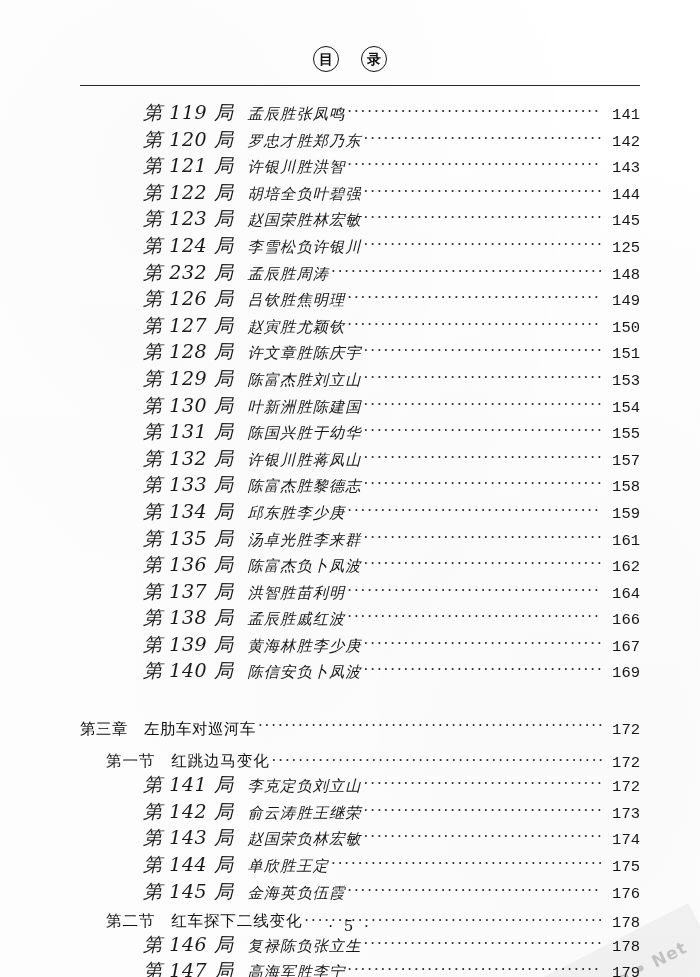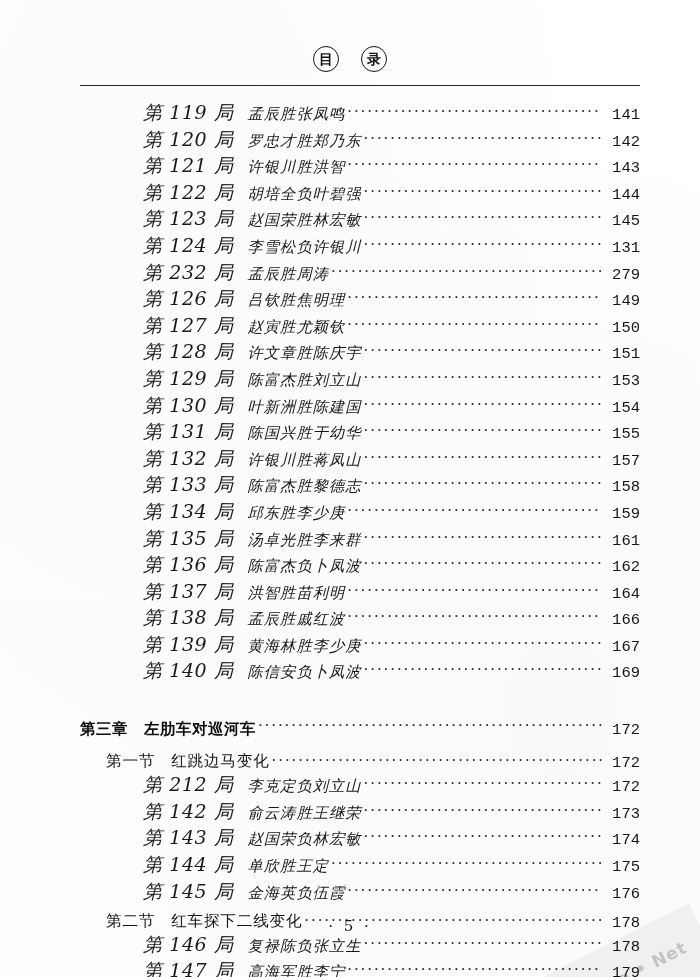--- a/index.html
+++ b/index.html
@@ -126,21 +126,21 @@
     font-size: 15.2px;
     font-style: italic;
     letter-spacing: 1.1px;
     color: #171717;
   }
 
   
   .lvl-chapter .num,
   .lvl-chapter .title {
     font-family: "DejaVu Sans", "Liberation Sans", sans-serif;
-    font-weight: 700;
+    font-weight: 400;
     font-size: 15.4px;
     letter-spacing: 0.6px;
     color: #0d0d0d;
   }
   .lvl-chapter .title { padding-left: 16px; }
   .lvl-chapter .dots { top: -4px; }
 
   
   .lvl-section .num,
   .lvl-section .title {
@@ -229,27 +229,27 @@
       <div class="row lvl-game">
         <span class="num">第 123 局</span>
         <span class="title">赵国荣胜林宏敏</span>
         <span class="dots"></span>
         <span class="page">145</span>
       </div>
       <div class="row lvl-game">
         <span class="num">第 124 局</span>
         <span class="title">李雪松负许银川</span>
         <span class="dots"></span>
-        <span class="page">131</span>
+        <span class="page">125</span>
       </div>
       <div class="row lvl-game">
         <span class="num">第 232 局</span>
         <span class="title">孟辰胜周涛</span>
         <span class="dots"></span>
-        <span class="page">279</span>
+        <span class="page">148</span>
       </div>
       <div class="row lvl-game">
         <span class="num">第 126 局</span>
         <span class="title">吕钦胜焦明理</span>
         <span class="dots"></span>
         <span class="page">149</span>
       </div>
       <div class="row lvl-game">
         <span class="num">第 127 局</span>
         <span class="title">赵寅胜尤颖钦</span>
@@ -340,21 +340,21 @@
         <span class="dots"></span>
         <span class="page">172</span>
       </div>
       <div class="row lvl-section">
         <span class="num">第一节</span>
         <span class="title">红跳边马变化</span>
         <span class="dots"></span>
         <span class="page">172</span>
       </div>
       <div class="row lvl-game">
-        <span class="num">第 212 局</span>
+        <span class="num">第 141 局</span>
         <span class="title">李克定负刘立山</span>
         <span class="dots"></span>
         <span class="page">172</span>
       </div>
       <div class="row lvl-game">
         <span class="num">第 142 局</span>
         <span class="title">俞云涛胜王继荣</span>
         <span class="dots"></span>
         <span class="page">173</span>
       </div>

